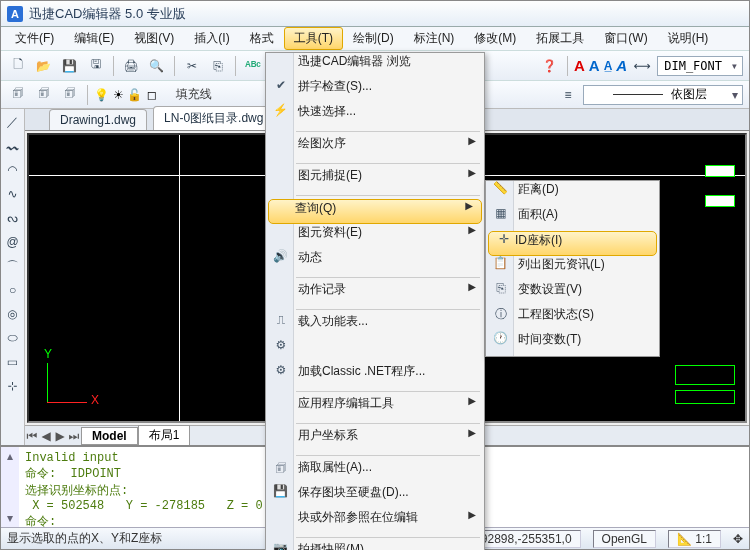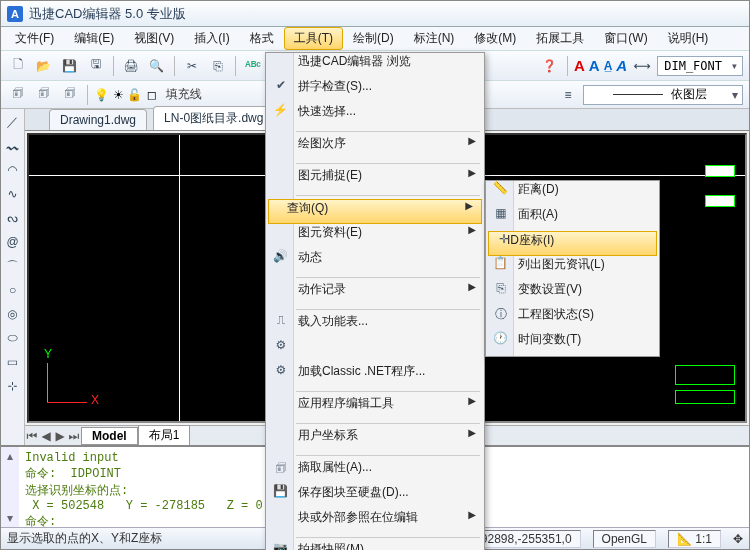--- a/index.html
+++ b/index.html
@@ -7,21 +7,21 @@
 .titlebar{height:26px;background:linear-gradient(#fdfefe,#e6eef7);display:flex;align-items:center;padding:0 6px;border-bottom:1px solid #9aa}
 .titlebar .logo{width:16px;height:16px;background:#2a6fd6;color:#fff;display:flex;align-items:center;justify-content:center;font-weight:bold;border-radius:2px;margin-right:6px;font-size:11px}
 .title-text{color:#2a3f5a;font-size:13px}
 .menubar{height:24px;display:flex;align-items:center;padding:0 4px;background:#f4f7fb;border-bottom:1px solid #cdd}
 .menu-item{padding:3px 10px;cursor:default;color:#222}
 .menu-item.open{background:linear-gradient(#fff3c7,#ffd66b);border:1px solid #e0a800;border-radius:3px;padding:2px 9px}
 .toolbar{height:30px;display:flex;align-items:center;padding:2px 6px;gap:4px;border-bottom:1px solid #cdd;background:linear-gradient(#fafcff,#e8eef6)}
 .tbtn{width:22px;height:22px;display:flex;align-items:center;justify-content:center;color:#345;border:1px solid transparent;border-radius:2px}
 .sep{width:1px;height:20px;background:#bbb;margin:0 2px}
 .toolbar2{height:28px;display:flex;align-items:center;padding:2px 6px;gap:4px;border-bottom:1px solid #bbb;background:linear-gradient(#fafcff,#e8eef6)}
-.fill-label{color:#333;margin-left:5px}
+.fill-label{color:#333;margin-left:15px}
 .red-a{color:#d00;font-weight:bold;font-size:15px}
 .blue-a{color:#06c;font-weight:bold;font-size:15px}
 .dim-dd{border:1px solid #9ab;padding:2px 20px 2px 6px;background:#fff;font-family:monospace;position:relative}
 .dim-dd::after{content:"▾";position:absolute;right:4px;color:#556}
 .linetype-dd{border:1px solid #9ab;background:#fff;height:20px;min-width:160px;display:flex;align-items:center;justify-content:center;padding:0 18px 0 12px;position:relative}
 .linetype-dd::after{content:"▾";position:absolute;right:4px;color:#556}
 .main-area{flex:1;display:flex;min-height:0}
 .left-tools{width:24px;background:#eef2f8;border-right:1px solid #bbb;display:flex;flex-direction:column;align-items:center;padding-top:4px;gap:6px}
 .lt{width:18px;height:18px;color:#345;display:flex;align-items:center;justify-content:center}
 .canvas-col{flex:1;display:flex;flex-direction:column;min-width:0}
@@ -44,21 +44,21 @@
 .cmd-area{height:82px;background:#fff;border-top:2px solid #888;display:flex}
 .cmd-scroll{width:18px;background:#eef;display:flex;flex-direction:column;align-items:center;justify-content:space-between;padding:2px 0;color:#667}
 .cmd-text{flex:1;padding:4px 6px;font-family:"Courier New",monospace;font-size:12px;color:#4d7c0f;white-space:pre;overflow:hidden}
 .statusbar{height:22px;background:linear-gradient(#f6f9fd,#dfe7f1);border-top:1px solid #aab;display:flex;align-items:center;padding:0 6px;font-size:11px;color:#333;gap:12px}
 .statusbar .spacer{flex:1}
 .sb-cell{border:1px inset #ccd;padding:1px 8px;background:#f5f8fc}
 
 .dropdown{position:absolute;background:#f4f4f4;border:1px solid #9a9a9a;box-shadow:2px 2px 6px rgba(0,0,0,.3);z-index:100}
 .dd-main{left:265px;top:52px;width:220px}
 .dd-row{height:25px;display:flex;padding-left:32px;position:relative;color:#222}
-.dd-row.hl{background:linear-gradient(#fff3c7,#ffd66b);border:1px solid #e0a800;border-radius:0;margin:0 2px;padding-left:18px}
+.dd-row.hl{background:linear-gradient(#fff3c7,#ffd66b);border:1px solid #e0a800;border-radius:5px;margin:0 2px;padding-left:26px}
 .dd-icon{position:absolute;left:6px;width:18px;text-align:center;color:#456}
 .dd-arrow{position:absolute;right:8px;color:#333;font-size:10px}
 .dd-sep{height:1px;background:#ccc;margin:3px 4px 3px 30px}
 .dd-sub{left:485px;top:180px;width:175px}
 .dd-iconcol{position:absolute;left:0;top:0;bottom:0;width:28px;background:#e9edf3;border-right:1px solid #d0d4da}
 .bulb{color:#f5c400}
 .mag{color:#06c}
 .chk{color:#2a7;font-weight:bold}
 </style>
 </head>

